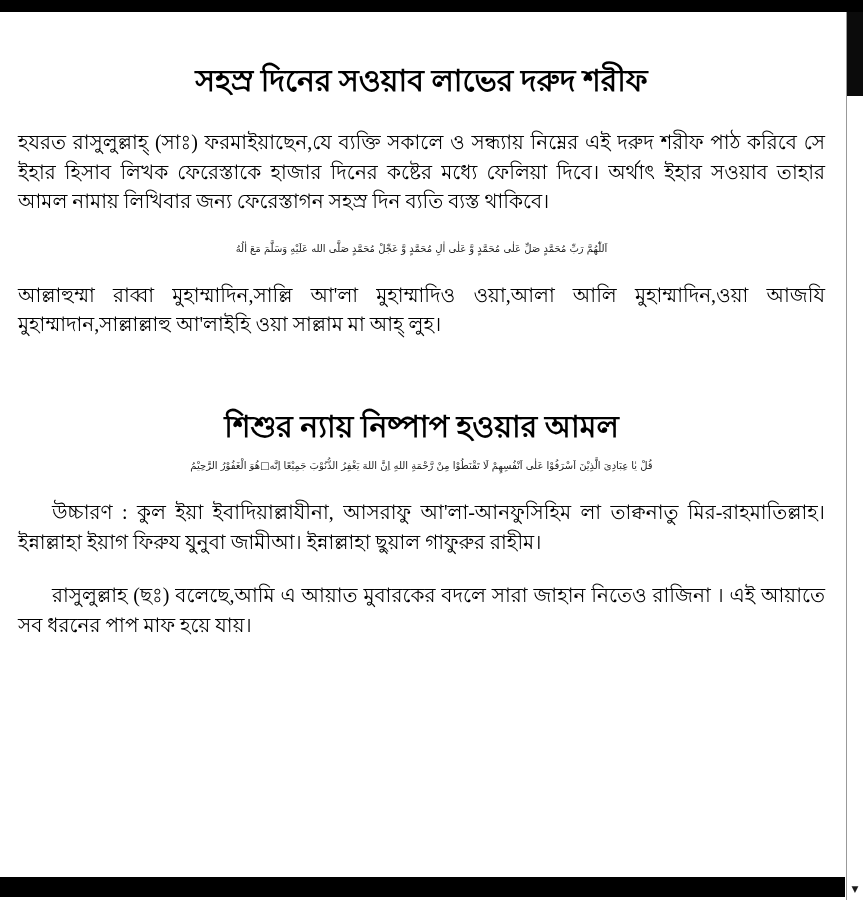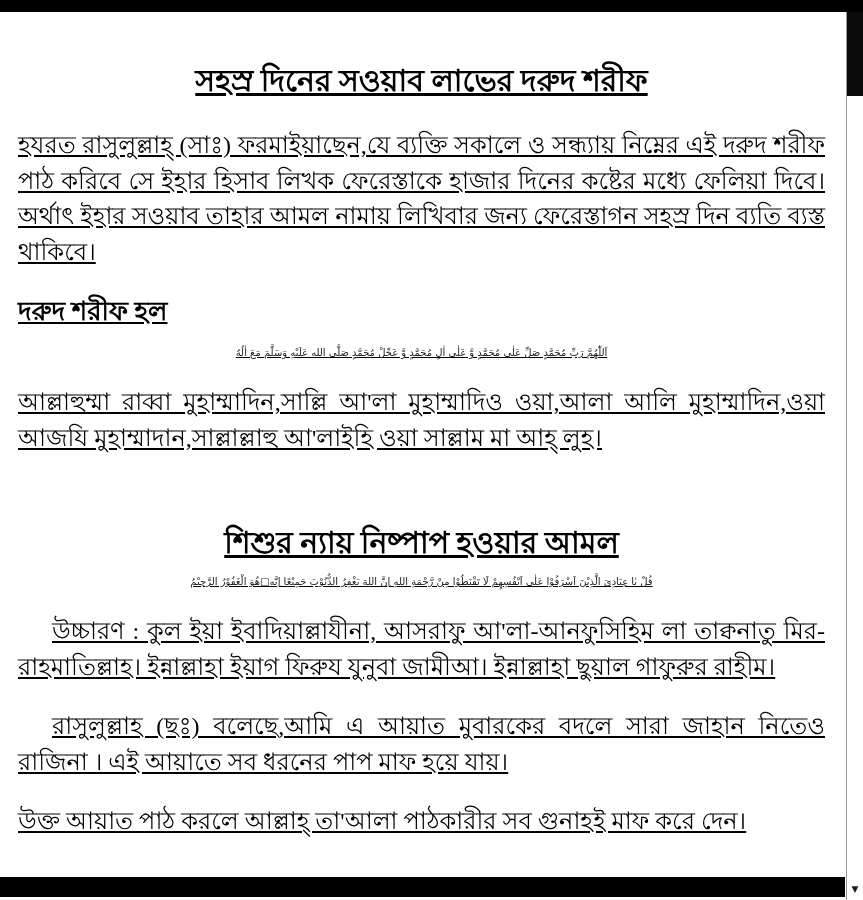--- a/index.html
+++ b/index.html
@@ -47,37 +47,36 @@
     font-size: 9px; color: #1a1a1a;
     cursor: pointer;
     font-family: "DejaVu Sans", sans-serif;
   }
   
   .content {
     position: absolute; top: 12px; left: 0;
     width: 845px;
     padding: 48px 20px 0 18px;
     box-sizing: border-box;
-    text-decoration: underline;
   }
   .big-title {
     font-size: 30px; font-weight: bold;
     text-align: center;
     margin: 0 0 26px 0;
     line-height: 1.4;
   }
   .big-title.second { margin-top: 66px; margin-bottom: 10px; }
   .sub-heading {
     font-size: 26px; font-weight: bold;
     text-align: left;
     margin: 8px 0 16px 0;
     line-height: 1.35;
   }
   p.body-para {
-    font-size: 24px;
+    font-size: 20px;
     line-height: 1.48;
     text-align: justify;
     margin: 0 0 24px 0;
   }
   p.body-para.indent { text-indent: 34px; }
   p.body-para.last { margin-bottom: 46px; }
   p.arabic {
     direction: rtl;
     text-align: center;
     font-size: 10px;
@@ -93,35 +92,33 @@
 <div class="screen">
 
   <div class="top-bar"></div>
 
   <div class="content">
 
     <h1 class="big-title">সহস্র দিনের সওয়াব লাভের দরুদ শরীফ</h1>
 
     <p class="body-para">হযরত রাসুলুল্লাহ্ (সাঃ) ফরমাইয়াছেন,যে ব্যক্তি সকালে ও সন্ধ্যায় নিম্নের এই দরুদ শরীফ পাঠ করিবে সে ইহার হিসাব লিখক ফেরেস্তাকে হাজার দিনের কষ্টের মধ্যে ফেলিয়া দিবে। অর্থাৎ ইহার সওয়াব তাহার আমল নামায় লিখিবার জন্য ফেরেস্তাগন সহস্র দিন ব্যতি ব্যস্ত থাকিবে।</p>
 
-    <h2 class="sub-heading">দরুদ শরীফ হল</h2>
 
     <p class="arabic">اَللّٰهُمَّ رَبِّ مُحَمَّدٍ صَلِّ عَلٰى مُحَمَّدٍ وَّ عَلٰى اٰلِ مُحَمَّدٍ وَّ عَجِّلْ مُحَمَّدٍ صَلَّى الله عَلَيْهِ وَسَلَّمَ مَعَ اٰلُهُ</p>
 
     <p class="body-para last">আল্লাহুম্মা রাব্বা মুহাম্মাদিন,সাল্লি আ'লা মুহাম্মাদিও ওয়া,আলা আলি মুহাম্মাদিন,ওয়া আজযি মুহাম্মাদান,সাল্লাল্লাহু আ'লাইহি ওয়া সাল্লাম মা আহ্ লুহ।</p>
 
     <h1 class="big-title second">শিশুর ন্যায় নিষ্পাপ হওয়ার আমল</h1>
 
     <p class="arabic">قُلْ يٰا عِبَادِىَ الَّذِيْنَ اَسْرَفُوْا عَلٰى اَنْفُسِهِمْ لَا تَقْنَطُوْا مِنْ رَّحْمَةِ اللهِ اِنَّ اللهَ يَغْفِرُ الذُّنُوْبَ جَمِيْعًا اِنَّه□هُوَ الْغَفُوْرُ الرَّحِيْمُ</p>
 
     <p class="body-para indent">উচ্চারণ : কুল ইয়া ইবাদিয়াল্লাযীনা, আসরাফু আ'লা-আনফুসিহিম লা তাক্বনাতু মির-রাহমাতিল্লাহ। ইন্নাল্লাহা ইয়াগ ফিরুয যুনুবা জামীআ। ইন্নাল্লাহা ছুয়াল গাফুরুর রাহীম।</p>
 
     <p class="body-para indent">রাসুলুল্লাহ (ছঃ) বলেছে,আমি এ আয়াত মুবারকের বদলে সারা জাহান নিতেও রাজিনা । এই আয়াতে সব ধরনের পাপ মাফ হয়ে যায়।</p>
 
-    <p class="body-para">উক্ত আয়াত পাঠ করলে আল্লাহ্ তা'আলা পাঠকারীর সব গুনাহই মাফ করে দেন।</p>
 
 
   </div>
 
   <div class="bottom-bar"></div>
 
   <div class="scrollbar">
     <div class="scroll-thumb"></div>
     <div class="scroll-down-btn">
       <span>▼</span>

